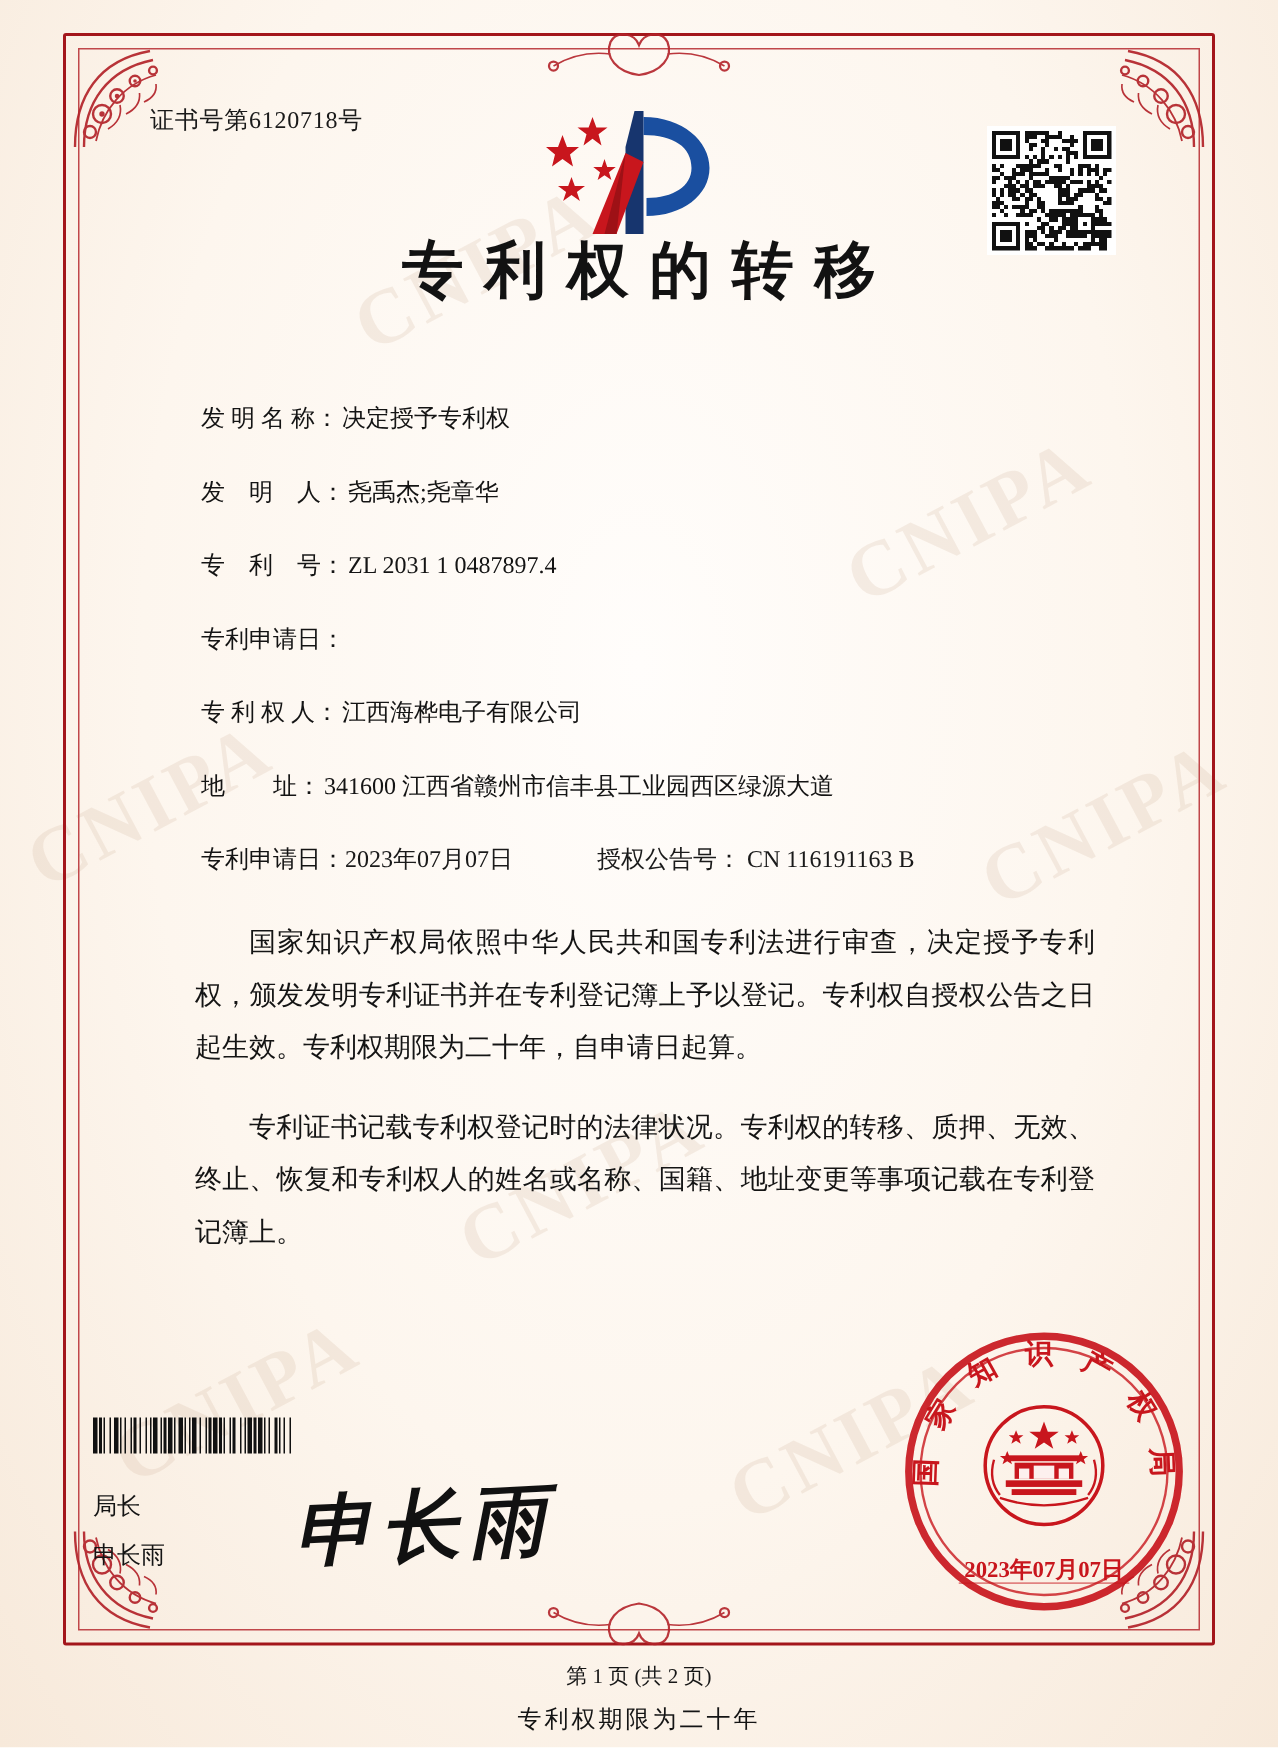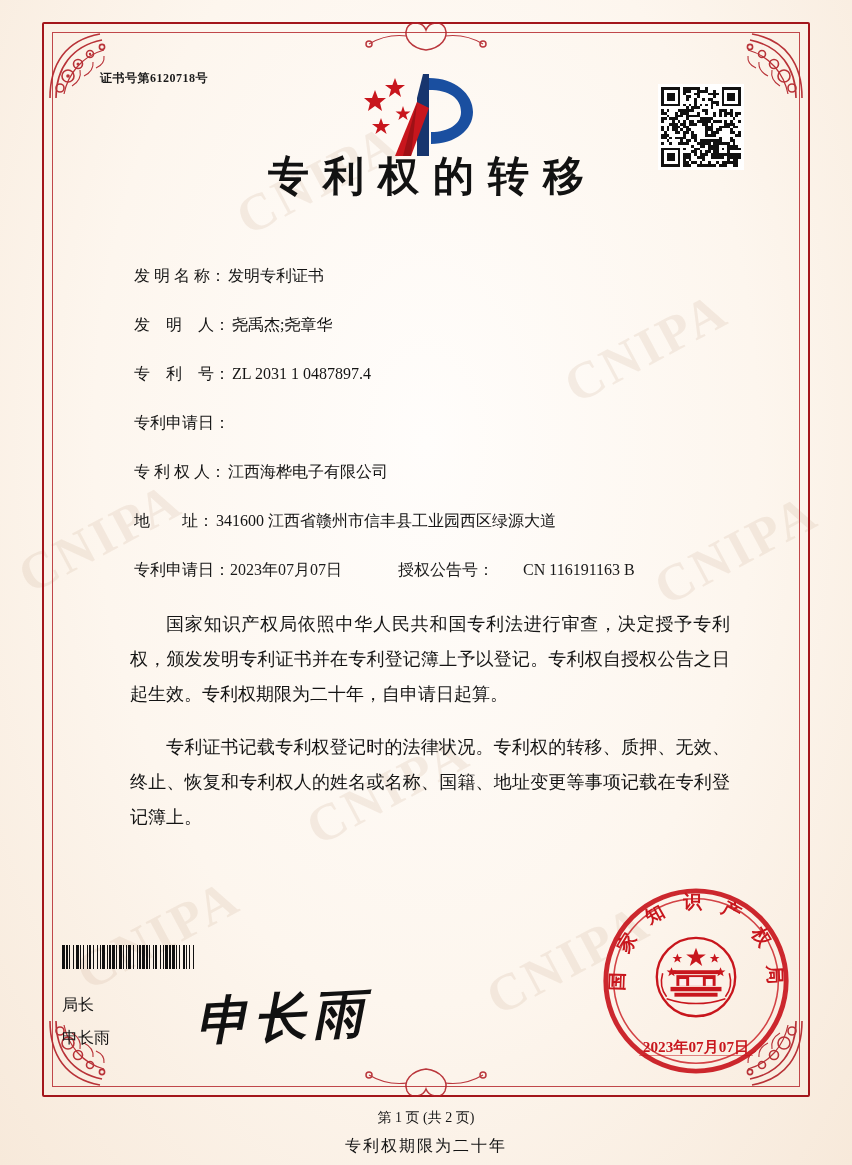--- a/index.html
+++ b/index.html
@@ -82,24 +82,23 @@
 
   
   .content {
     position: absolute;
     left: 52px; right: 52px; top: 32px; bottom: 78px;
     padding: 38px 48px 0 48px;
     box-sizing: border-box;
   }
 
   .cert-no {
-    font-size: 12px;
+    font-size: 16px;
     letter-spacing: .5px;
     color: #1a1a1a;
-    font-weight: bold;
   }
 
   .qr {
     position: absolute;
     right: 56px;
     top: 52px;
     width: 86px;
     height: 86px;
     background: #fff;
     padding: 3px;
@@ -148,21 +147,21 @@
   .field .val {
     flex: 1 1 auto;
     color: #141414;
     padding-left: 2px;
   }
   .field.inline-two { justify-content: flex-start; }
   .field .lbl2 {
     margin-left: 56px;
     white-space: pre;
   }
-  .field .val2 { padding-left: 4px; margin-left: 25px; }
+  .field .val2 { padding-left: 4px; }
 
   .paras {
     margin-top: 16px;
     padding: 0 22px 0 30px;
   }
   .para {
     font-size: 18px;
     line-height: 1.95;
     text-align: justify;
     text-indent: 2em;
@@ -807,21 +806,21 @@
           <polygon points="52,38 53.8,43.4 59.5,43.4 55,46.8 56.6,52 52,48.8 47.4,52 49,46.8 44.5,43.4 50.2,43.4"></polygon>
         </g>
       </svg>
     </div>
 
     <div class="cert-title">专利权的转移</div>
 
     <div class="fields" id="fields-container">
         <div class="field">
           <span class="lbl">发 明 名 称：</span>
-          <span class="val">发明专利证书</span>
+          <span class="val">决定授予专利权</span>
         </div>
         <div class="field">
           <span class="lbl">发    明    人：</span>
           <span class="val">尧禹杰;尧章华</span>
         </div>
         <div class="field">
           <span class="lbl">专    利    号：</span>
           <span class="val">ZL 2031 1 0487897.4</span>
         </div>
         <div class="field">

